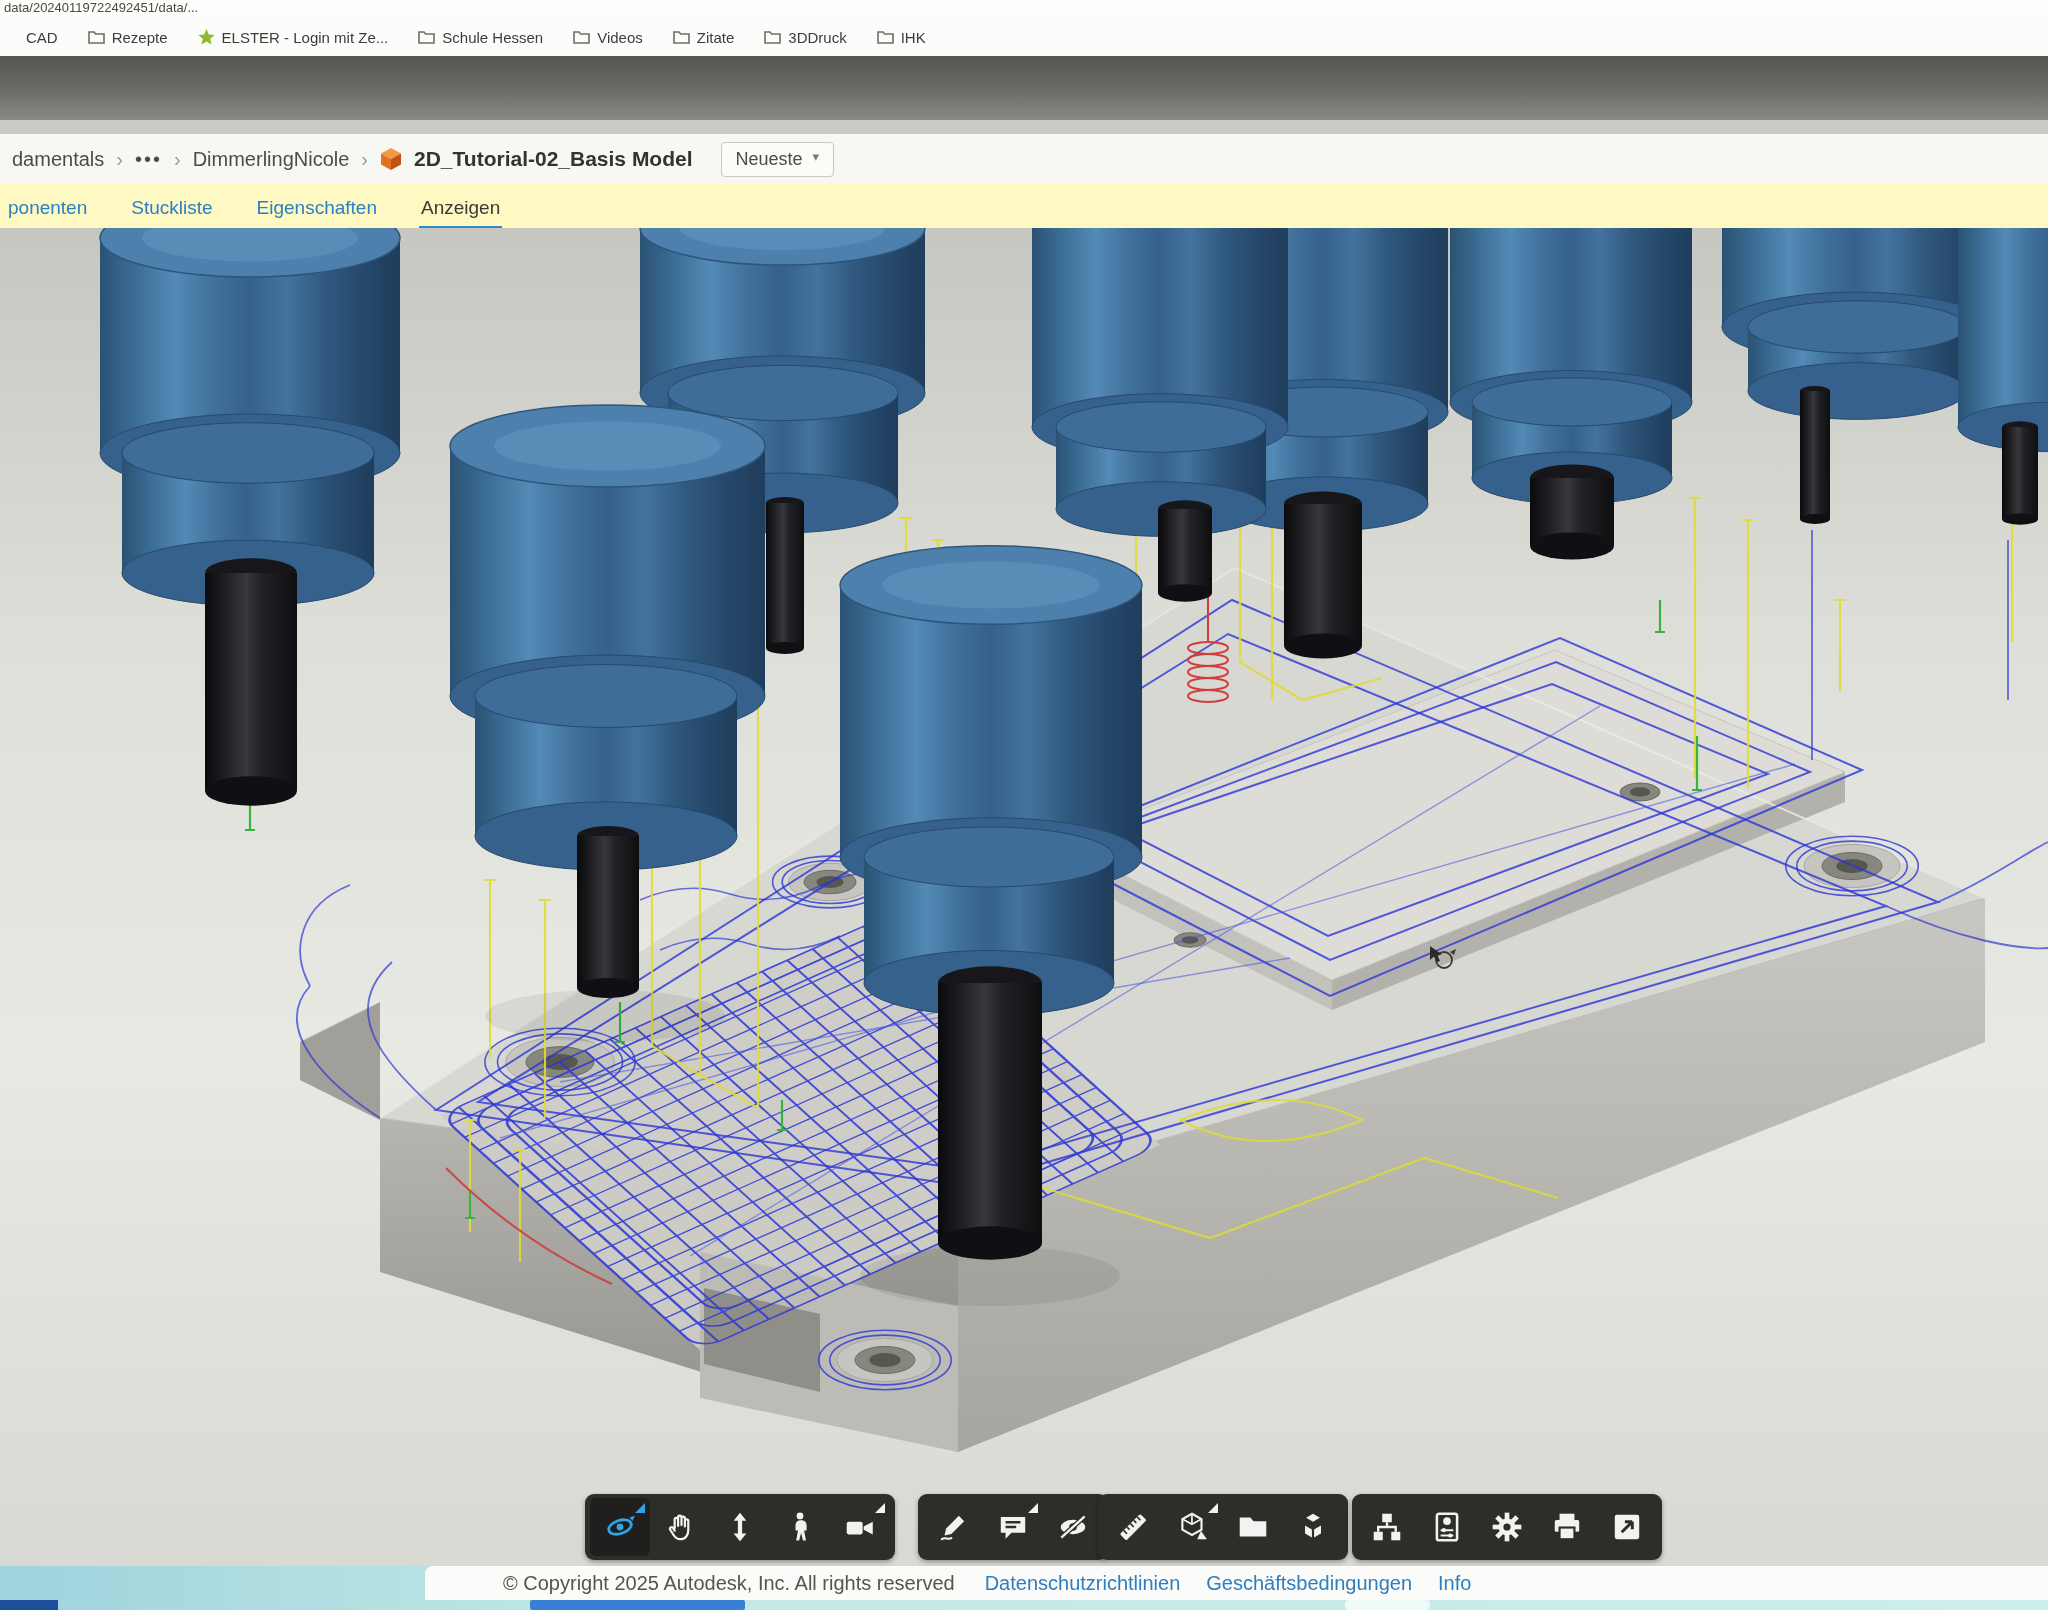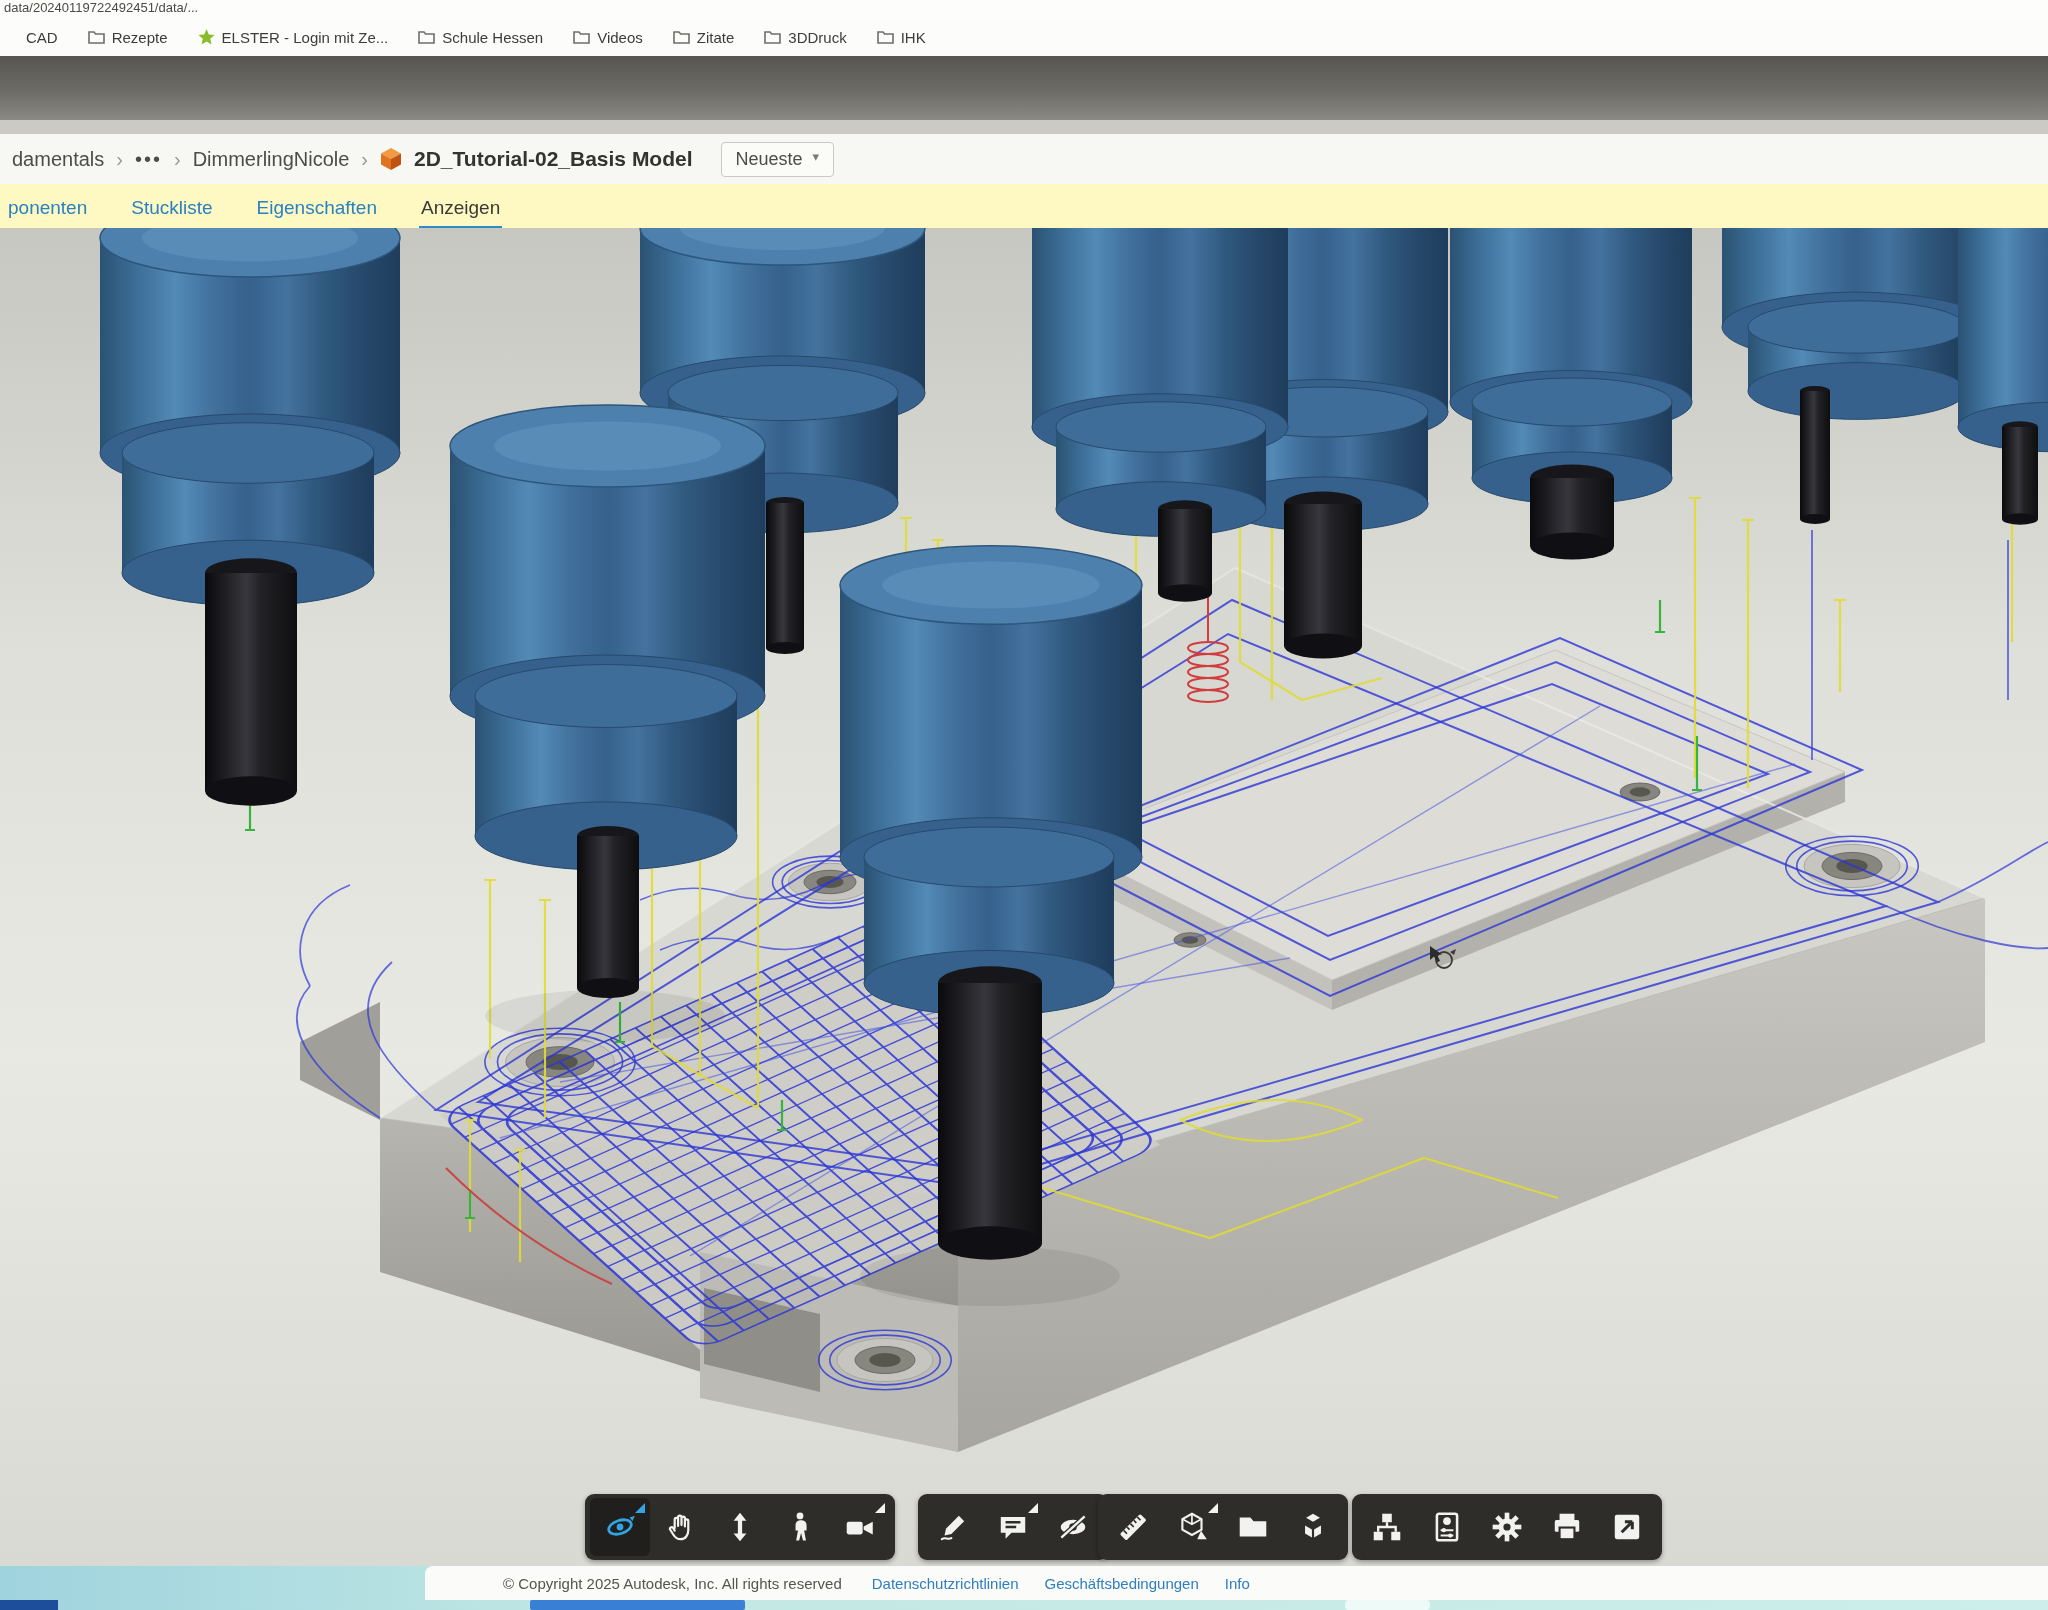--- a/index.html
+++ b/index.html
@@ -48,21 +48,21 @@
   .fly.white{border-top:9px solid #f2f2f0;border-right:9px solid #f2f2f0;
     border-top:none;border-left:9px solid transparent;border-bottom:none;border-right:none;
     border-top:9px solid #f2f2f0;} 
   .fly.white{border-left:10px solid transparent;border-top:10px solid #f2f2f0;border-right:0;border-bottom:0;
     transform:rotate(90deg);}
   .fly.blue{border-left:10px solid transparent;border-top:10px solid #31a5e3;border-right:0;border-bottom:0;
     transform:rotate(90deg);}
   
   .taskbar{top:1566px;height:44px;background:linear-gradient(90deg,#9fd3de,#c2e8e4 30%,#cdeeea);}
   .footer-bar{position:absolute;left:425px;right:0;top:1566px;height:34px;background:#fbfbf9;
-    border-radius:8px 0 0 0;display:flex;align-items:center;font-size:15px;color:#55554f;}
+    border-radius:8px 0 0 0;display:flex;align-items:center;font-size:20px;color:#55554f;}
   .footer-bar .copy{margin-left:78px;}
   .f-links{display:flex;gap:26px;margin-left:30px;}
   .f-links span{color:#2f7ec0;cursor:pointer;}
   .tk-blob{position:absolute;top:1600px;height:10px;}
 </style>
 </head>
 <body>
 
 <div class="abs url-row">data/20240119722492451/data/...</div>
 

